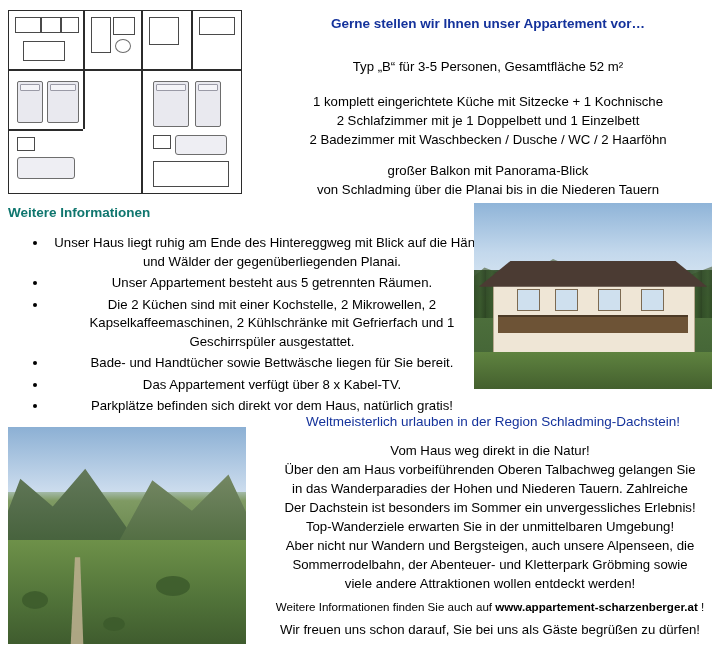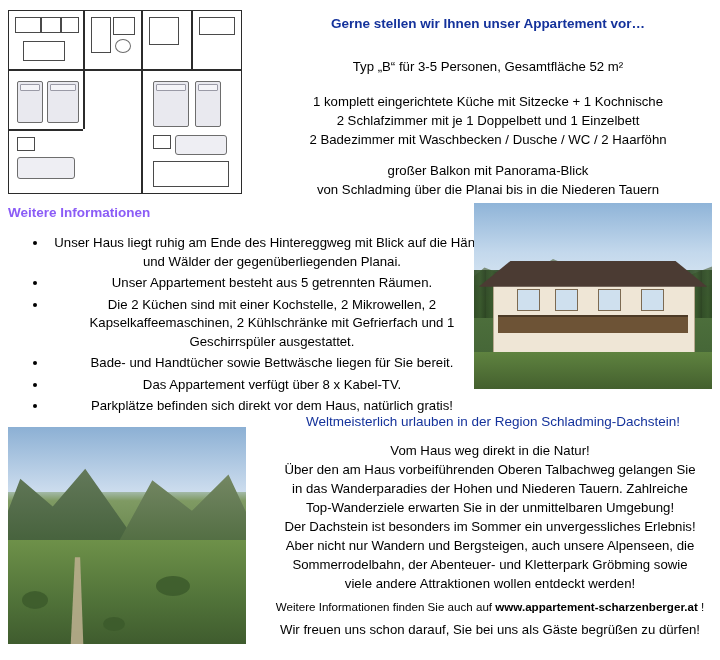--- a/index.html
+++ b/index.html
@@ -94,21 +94,21 @@
   }
   .intro .blk3 {
     margin-top: 12px;
   }
 
   
   .sec2-title {
     position: absolute;
     left: 8px;
     top: 205px;
-    color: #8b5cf6;
+    color: #0f766e;
     font-weight: bold;
     font-size: 13.5px;
   }
   .bullets {
     position: absolute;
     left: 14px;
     top: 234px;
     width: 448px;
     margin: 0;
     padding-left: 34px;
@@ -342,22 +342,22 @@
     <div class="pv-bush" style="left:6%;bottom:16%;width:26px;height:18px;"></div>
     <div class="pv-bush" style="left:62%;bottom:22%;width:34px;height:20px;"></div>
     <div class="pv-bush" style="left:40%;bottom:6%;width:22px;height:14px;"></div>
   </div>
 
   <div class="sec3-title">Weltmeisterlich urlauben in der Region Schladming-Dachstein!</div>
   <div class="sec3-body">
     <div>Vom Haus weg direkt in die Natur!</div>
     <div>Über den am Haus vorbeiführenden Oberen Talbachweg gelangen Sie</div>
     <div>in das Wanderparadies der Hohen und Niederen Tauern. Zahlreiche</div>
+    <div>Der Dachstein ist besonders im Sommer ein unvergessliches Erlebnis!</div>
     <div>Top-Wanderziele erwarten Sie in der unmittelbaren Umgebung!</div>
-    <div>Der Dachstein ist besonders im Sommer ein unvergessliches Erlebnis!</div>
     <div>Aber nicht nur Wandern und Bergsteigen, auch unsere Alpenseen, die</div>
     <div>Sommerrodelbahn, der Abenteuer- und Kletterpark Gröbming sowie</div>
     <div>viele andere Attraktionen wollen entdeckt werden!</div>
   </div>
 
   <div class="sec3-note">
     <span>Weitere Informationen finden Sie auch auf </span><b>www.appartement-scharzenberger.at</b><span> !</span>
   </div>
 
   <div class="sec3-final">Wir freuen uns schon darauf, Sie bei uns als Gäste begrüßen zu dürfen!</div>

